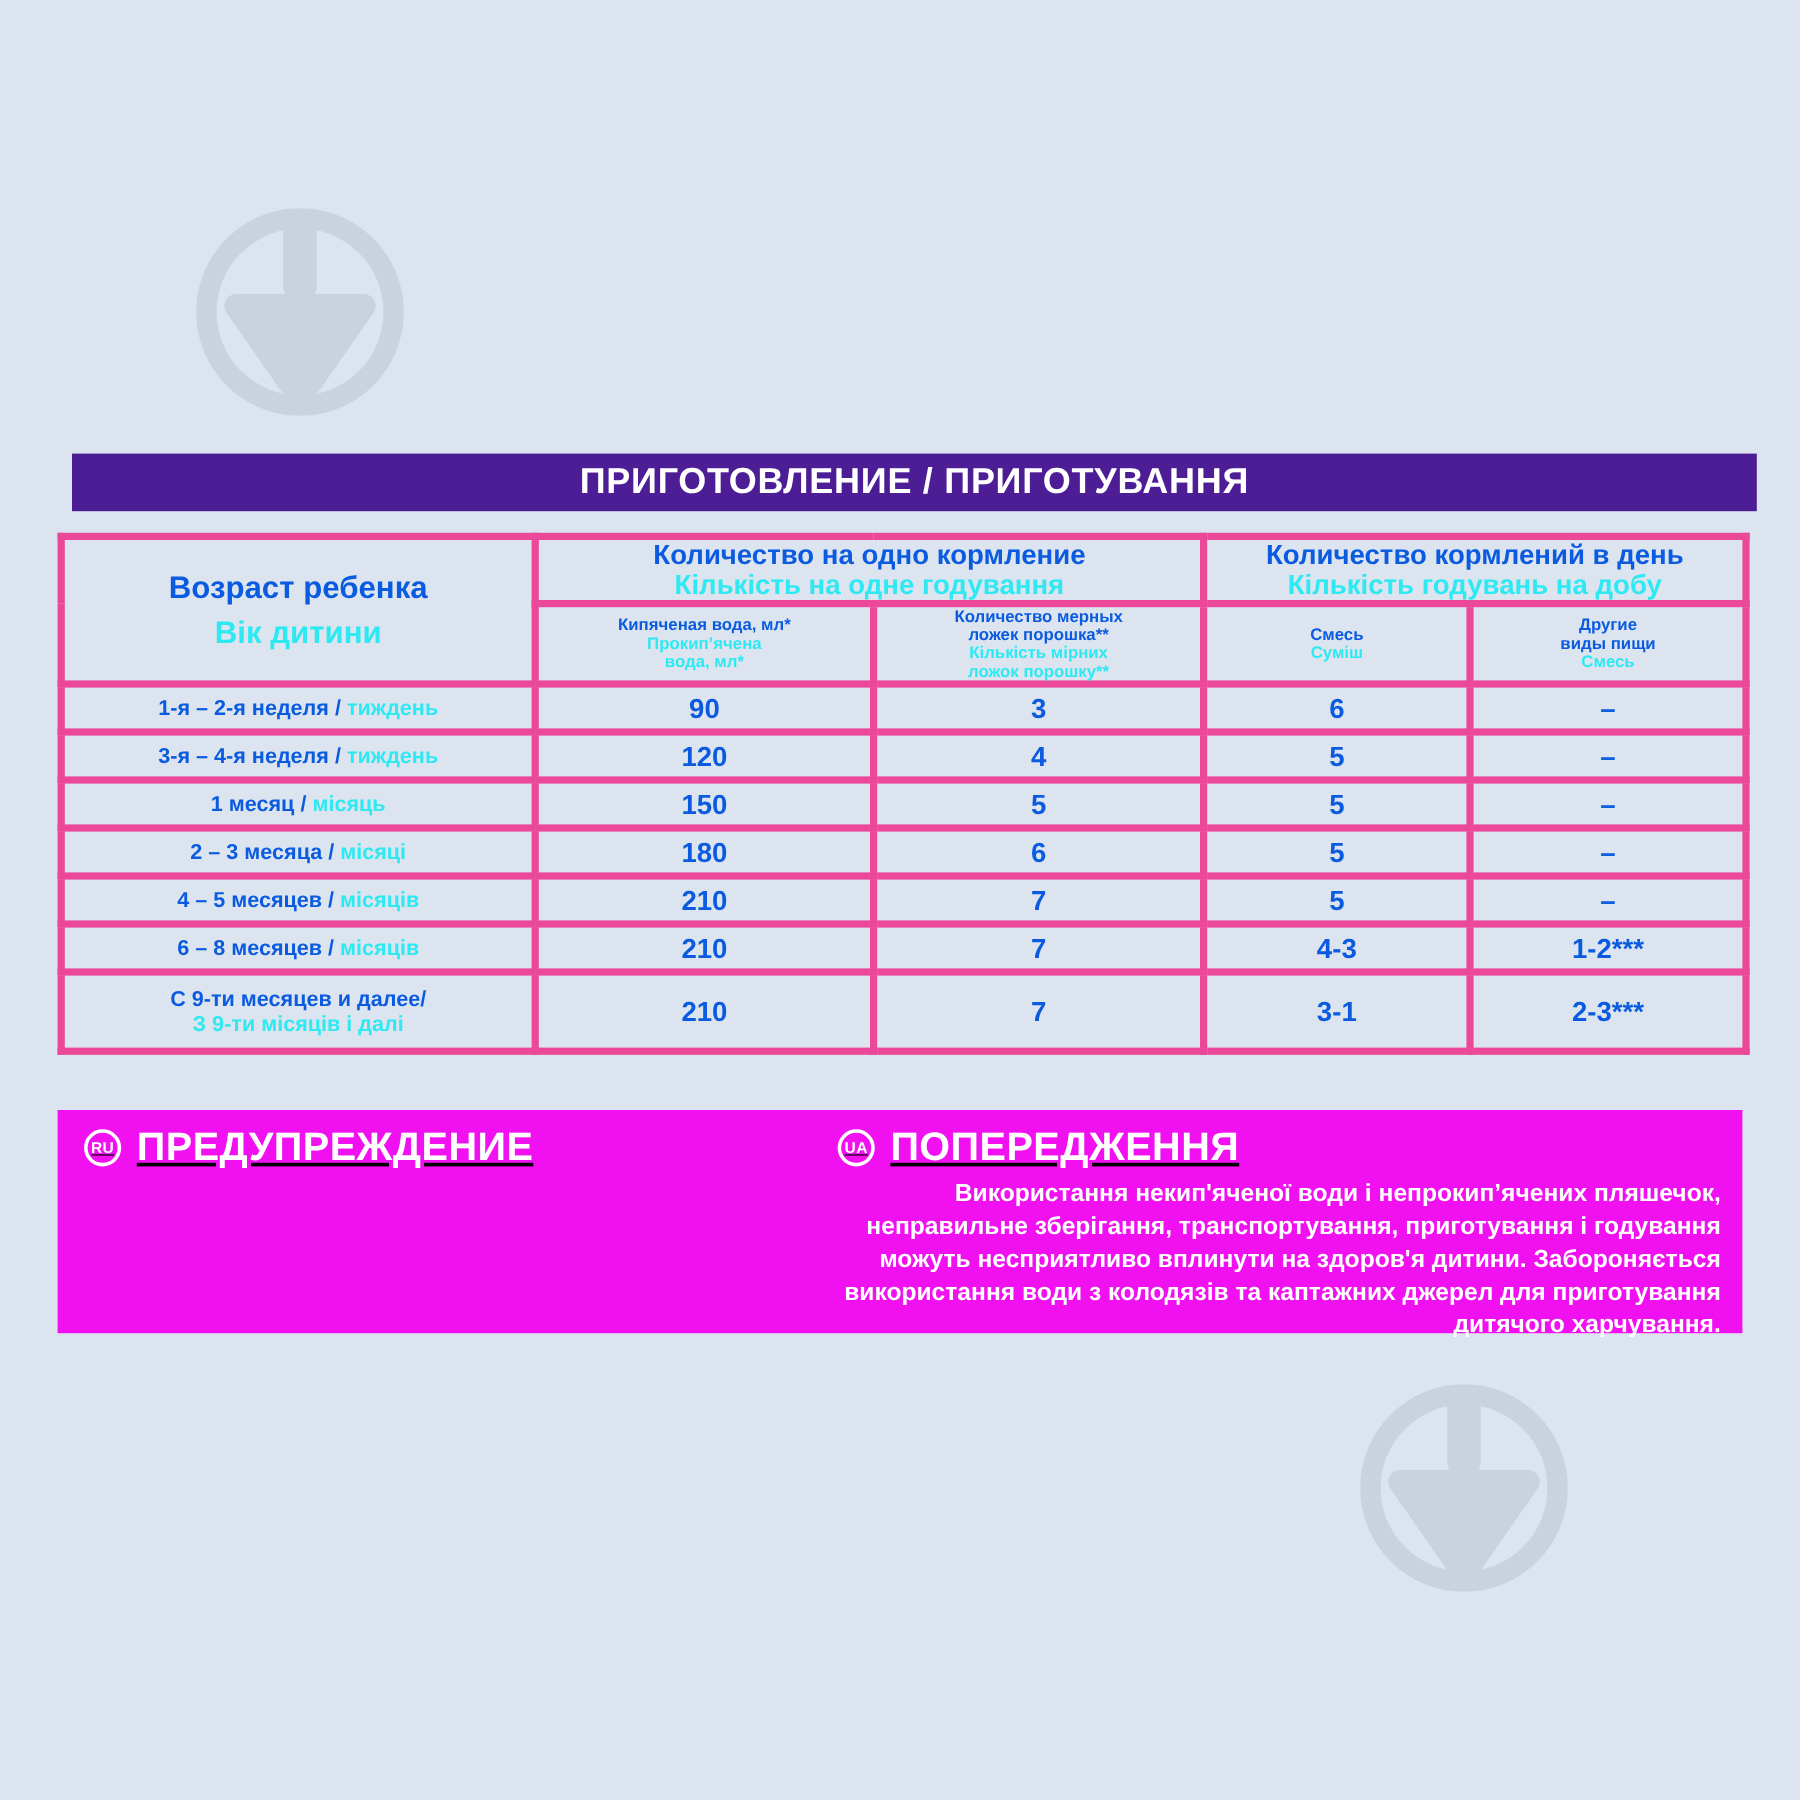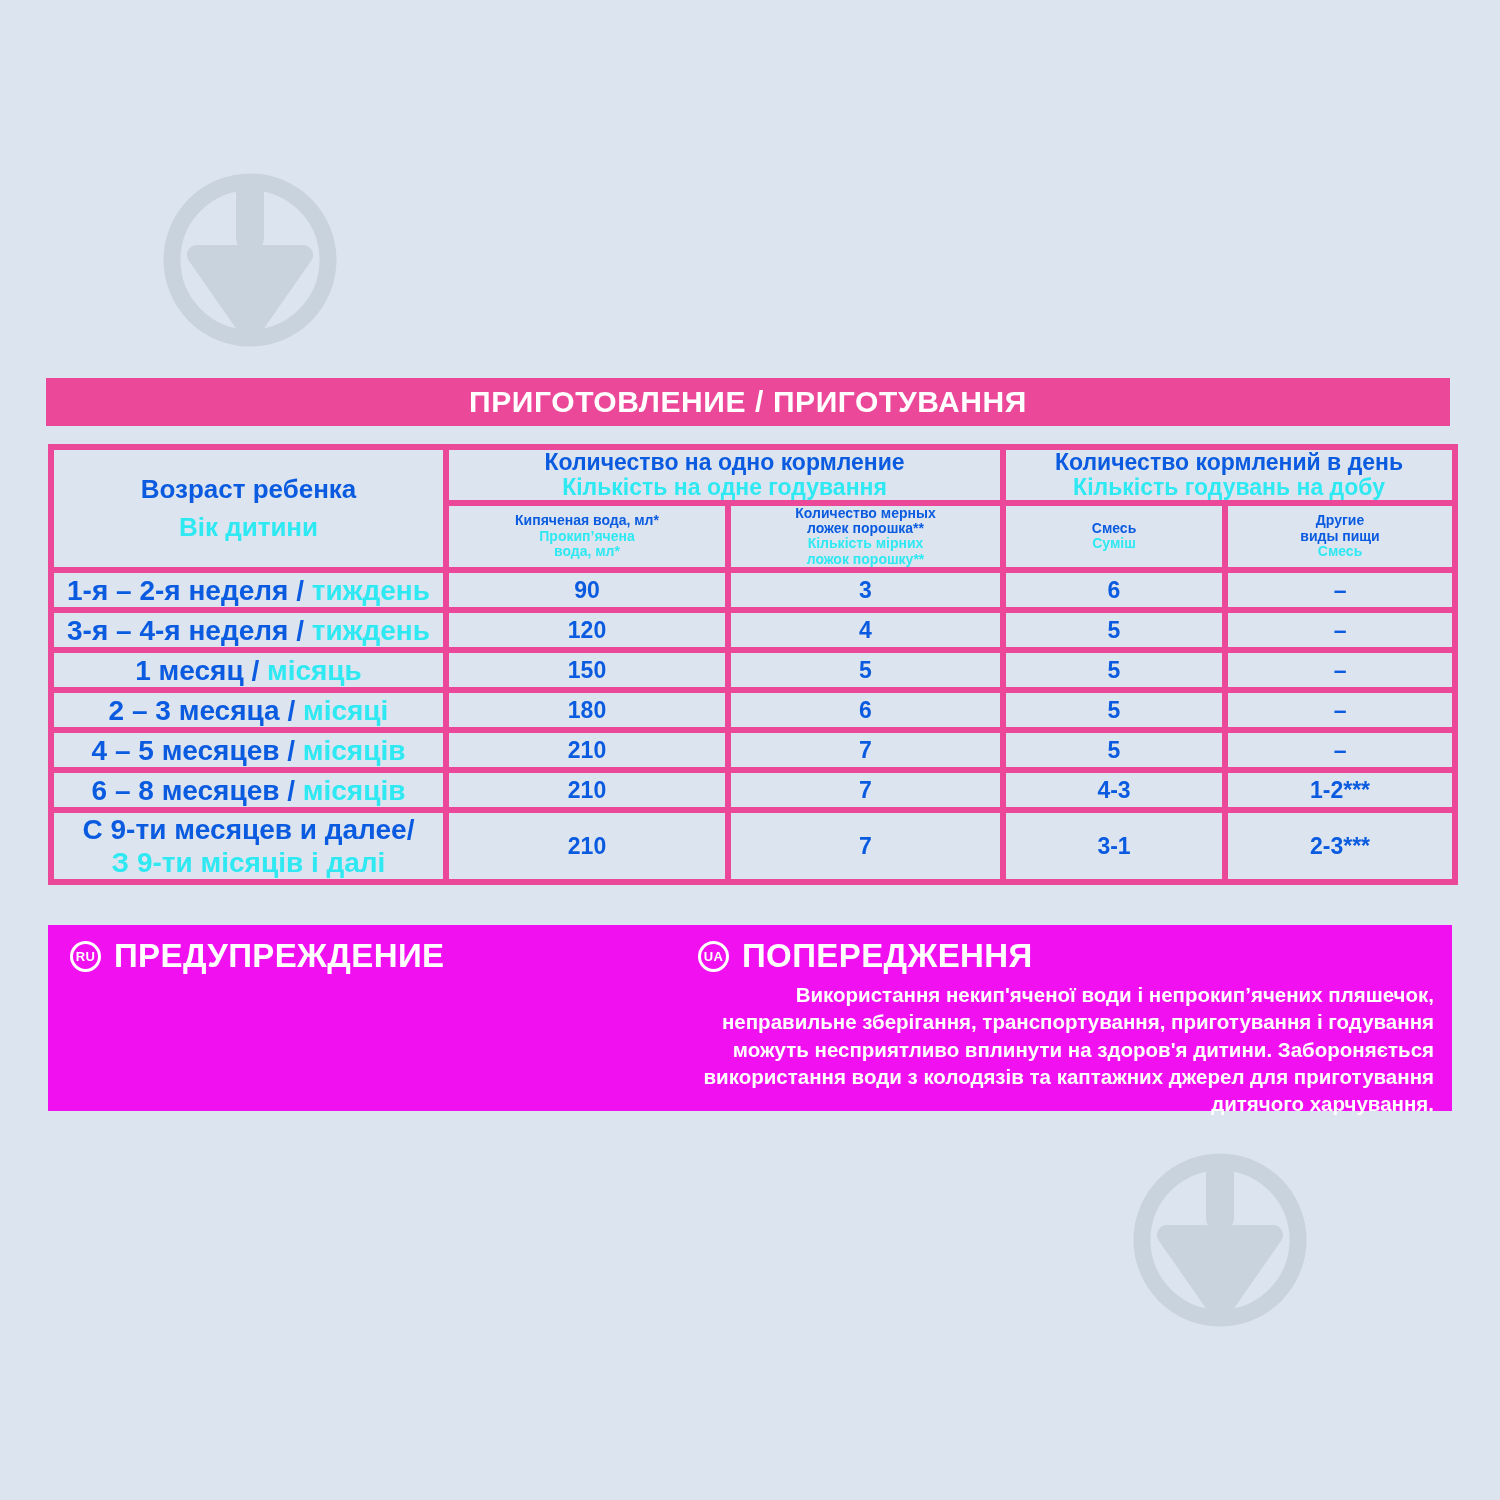--- a/index.html
+++ b/index.html
@@ -20,25 +20,25 @@
     position: absolute;
     opacity: 1;
     pointer-events: none;
   }
   #wm-top { left: 155px; top: 165px; }
   #wm-bottom { left: 1125px; top: 1145px; }
 
   
   #banner {
     position: absolute;
-    left: 46px;
+    left: 60px;
     top: 378px;
     width: 1404px;
     height: 48px;
-    background: #ec4899;
+    background: #4c1d95;
     display: flex;
     align-items: center;
     justify-content: center;
   }
   #banner .banner-text {
     color: #ffffff;
     font-size: 30px;
     font-weight: bold;
     letter-spacing: 0.6px;
     white-space: nowrap;
@@ -79,21 +79,21 @@
     line-height: 1.1;
     padding: 6px 6px;
   }
   .age-head {
     font-size: 26px;
     font-weight: bold;
     line-height: 1.45;
     padding: 6px;
   }
   .age-cell {
-    font-size: 28px;
+    font-size: 18px;
     font-weight: bold;
     text-align: left;
     padding: 3px 0 3px 14px;
     line-height: 1.18;
     white-space: nowrap;
   }
   .val-cell {
     font-size: 23px;
     font-weight: bold;
     height: 34px;
@@ -113,20 +113,21 @@
   }
   .warn-col { box-sizing: border-box; }
   #warn-ru { width: 632px; padding: 12px 16px 10px 22px; }
   #warn-ua { width: 772px; padding: 12px 18px 26px 18px; }
 
   .warn-head {
     display: flex;
     align-items: center;
     gap: 13px;
     margin-bottom: 6px;
+    text-decoration: underline;
   }
   .lang-badge {
     width: 31px;
     height: 31px;
     border: 3px solid #ffffff;
     border-radius: 50%;
     box-sizing: border-box;
     display: flex;
     align-items: center;
     justify-content: center;

